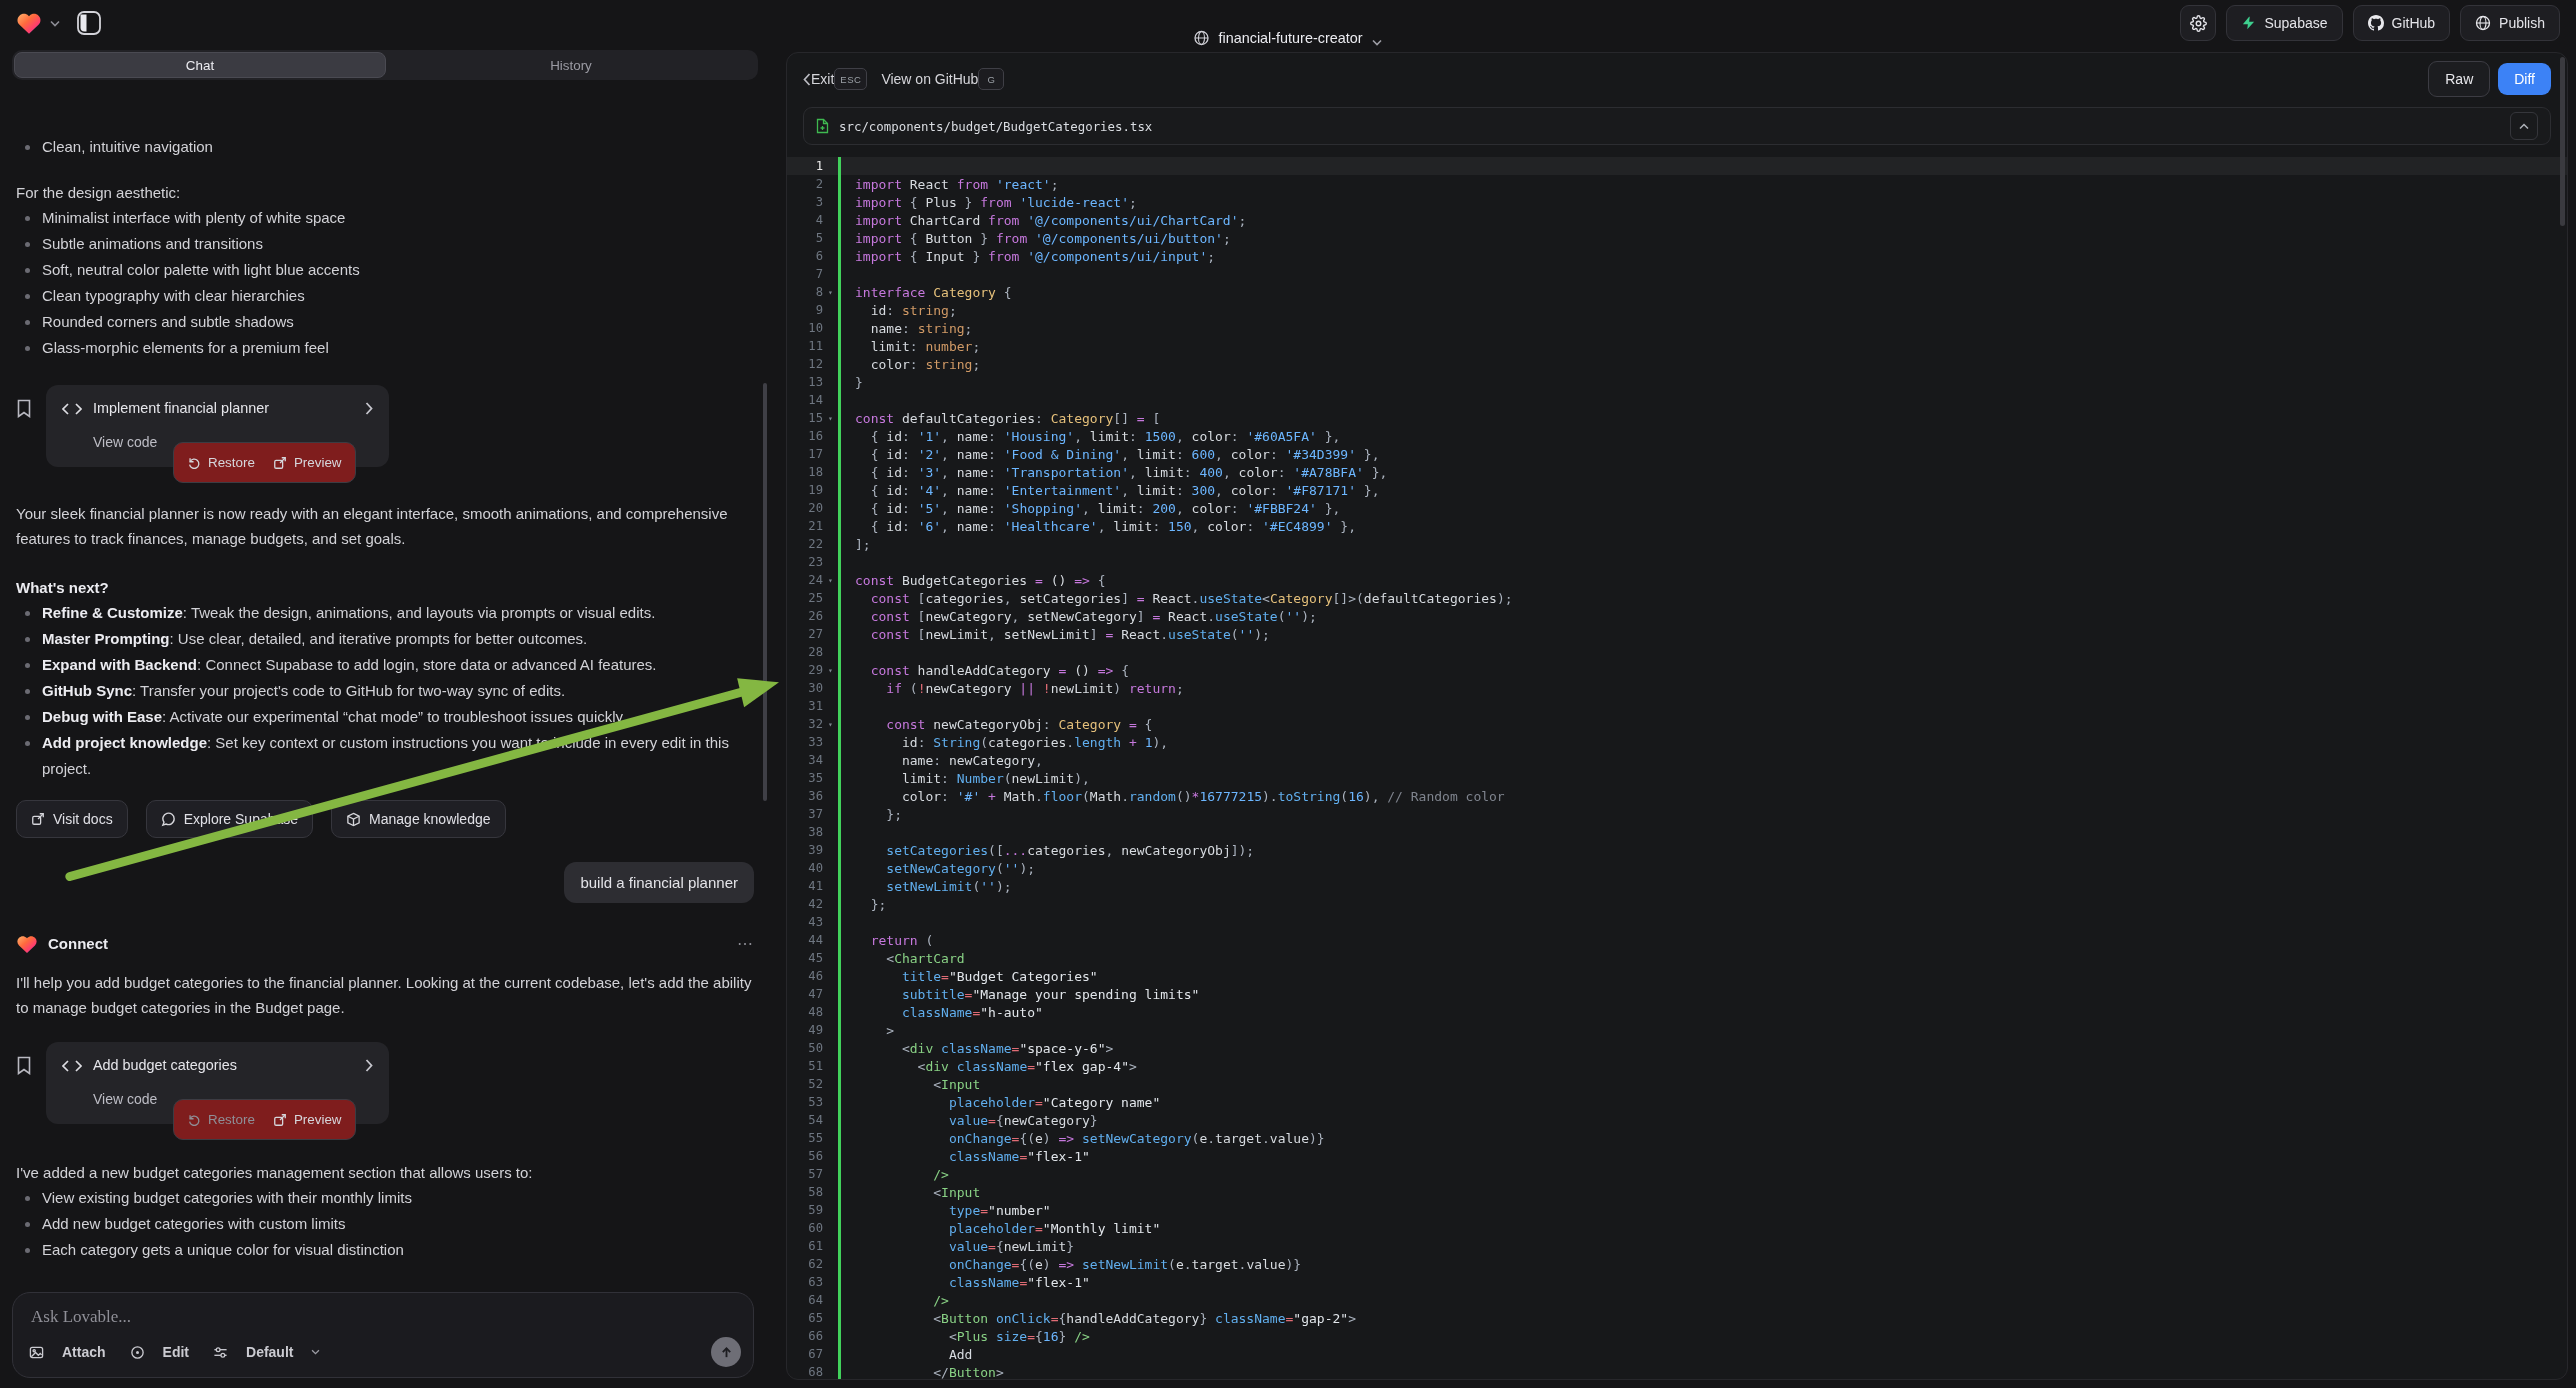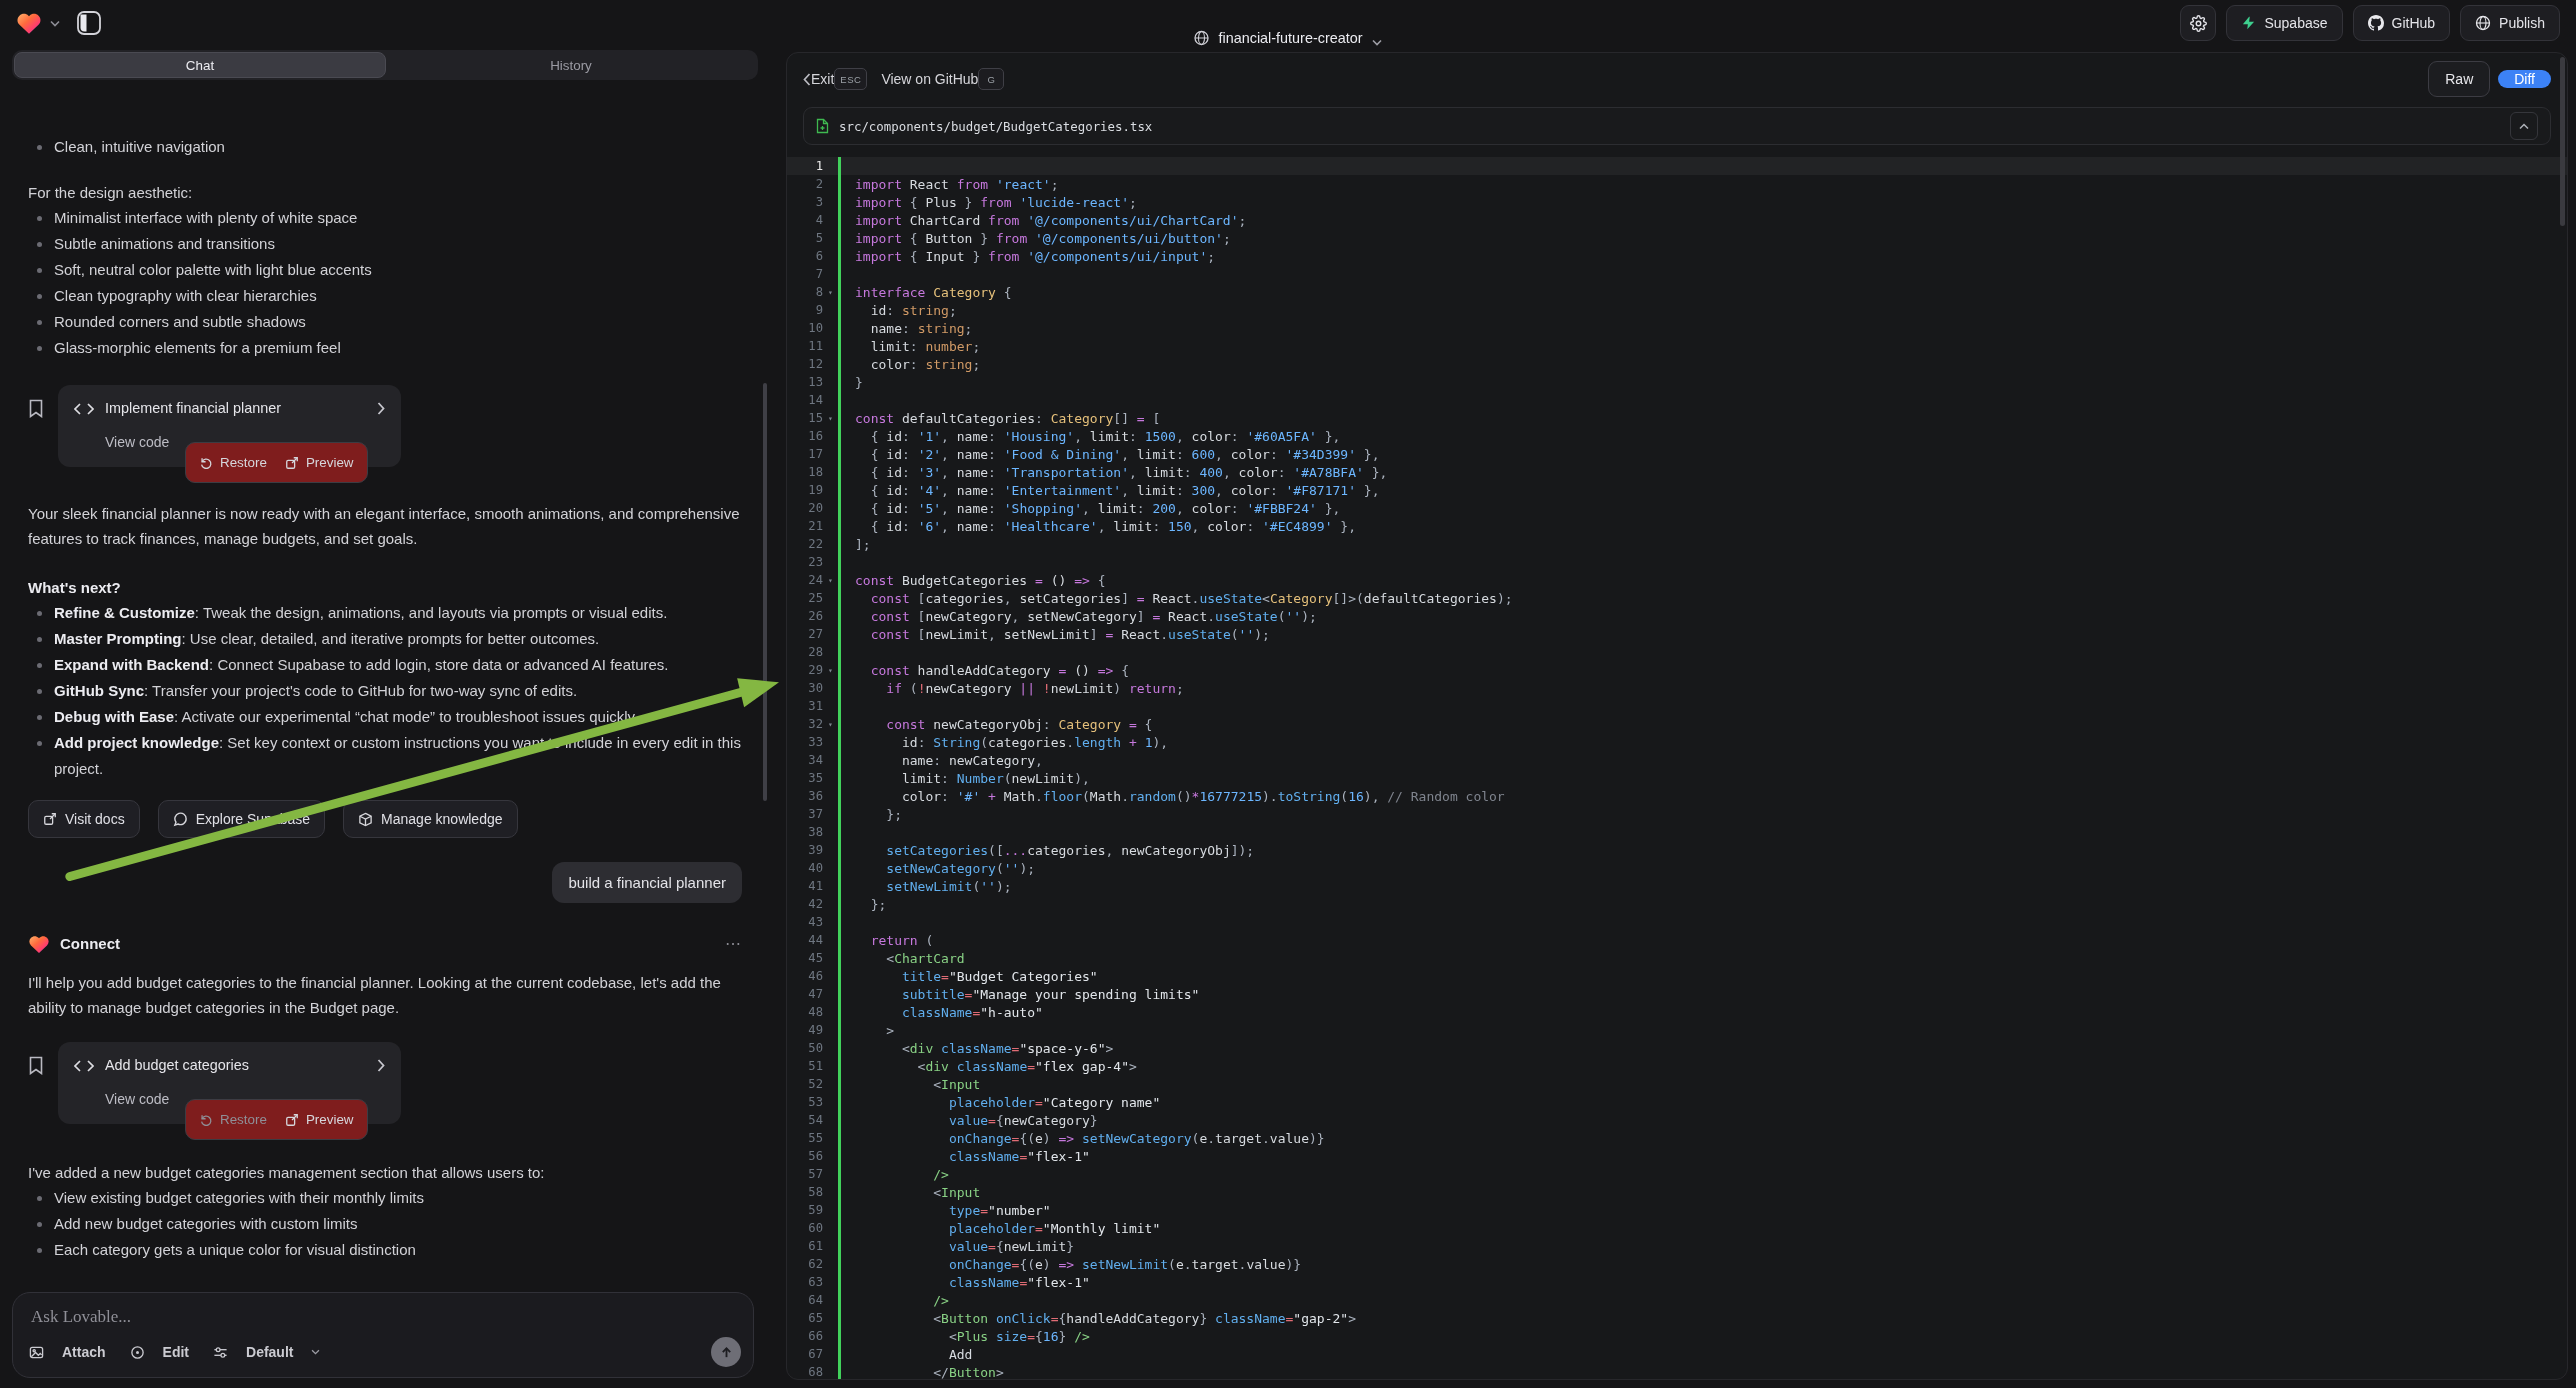--- a/index.html
+++ b/index.html
@@ -13,21 +13,21 @@
   .tb-right{margin-left:auto;display:flex;align-items:center;gap:10px;}
   .tb-btn{display:flex;align-items:center;gap:8px;height:34px;padding:0 14px;border:1px solid #333339;border-radius:9px;background:#1e1e22;color:#e4e4e9;font-size:14px;cursor:pointer;}
   .tb-iconbtn{width:34px;justify-content:center;padding:0;}
   .proj-name{font-size:14.4px;color:#ececf1;}
 
   
   .chat{position:absolute;top:46px;left:0;width:770px;bottom:0;}
   .tabbar{margin:4px 12px 0;height:30px;background:#222226;border-radius:10px;display:flex;padding:2px;box-sizing:border-box;}
   .tab{flex:1;display:flex;align-items:center;justify-content:center;font-size:13.4px;color:#9b9ba3;border-radius:8px;cursor:pointer;}
   .tab.active{background:#3b3b42;color:#ededf2;border:1px solid #4a4a52;}
-  .chat-scroll{position:absolute;top:86px;left:0;right:0;bottom:100px;padding:2px 28px 0;overflow:hidden;box-sizing:border-box;font-size:15px;line-height:25px;color:#d2d2d7;}
+  .chat-scroll{position:absolute;top:86px;left:0;right:0;bottom:100px;padding:2px 16px 0;overflow:hidden;box-sizing:border-box;font-size:15px;line-height:25px;color:#d2d2d7;}
   ul.blist{list-style:none;margin:0;padding:0;}
   ul.blist li{position:relative;padding-left:26px;line-height:26px;}
   ul.blist li::before{content:"";position:absolute;left:9px;top:11px;width:5px;height:5px;border-radius:50%;background:#6b6b73;}
   .para{margin:0;}
   .mt2{margin-top:2px;}  .mt14{margin-top:14px;} .mt12{margin-top:12px;}
   .mt16{margin-top:16px;} .mt18{margin-top:18px;} .mt20{margin-top:20px;}
   .mt22{margin-top:22px;} .mt24{margin-top:24px;}
   .mt28{margin-top:28px;} .mt34{margin-top:34px;} .mt36{margin-top:36px;}
   .bold-h{font-weight:bold;color:#ececf1;}
   .blist b{color:#ececf1;}
@@ -62,21 +62,21 @@
   
   .arrow-svg{position:absolute;left:0;top:0;pointer-events:none;z-index:60;}
 
   
   .editor{position:absolute;left:786px;top:52px;right:8px;bottom:8px;background:#17181a;border:1px solid #27272b;border-radius:12px;overflow:hidden;}
   .ed-head{display:flex;align-items:center;height:52px;padding:0 16px;gap:14px;}
   .ed-left{display:flex;align-items:center;font-size:14px;color:#d6d6db;}
   .kbd{display:inline-flex;align-items:center;justify-content:center;height:20px;min-width:14px;padding:0 5px;border:1px solid #3f3f46;border-radius:5px;background:#1c1c20;font-size:9.5px;letter-spacing:0.5px;color:#9ba0a6;}
   .ed-right{margin-left:auto;display:flex;align-items:center;gap:8px;}
   .btn-raw{height:34px;padding:0 16px;display:flex;align-items:center;border:1px solid #3c3c43;border-radius:9px;background:#1c1d20;color:#e8e8ec;font-size:14px;cursor:pointer;}
-  .btn-diff{height:18px;padding:0 16px;display:flex;align-items:center;border-radius:9px;background:#3c82f6;color:#fff;font-size:14px;cursor:pointer;}
+  .btn-diff{height:32px;padding:0 16px;display:flex;align-items:center;border-radius:9px;background:#3c82f6;color:#fff;font-size:14px;cursor:pointer;}
   .filebar{margin:2px 16px 0;height:38px;border:1px solid #2c2d31;border-radius:9px;background:#191a1c;display:flex;align-items:center;gap:10px;padding:0 12px;box-sizing:border-box;}
   .fpath{font-family:"DejaVu Sans Mono",monospace;font-size:12.4px;color:#dadde2;}
   .fb-collapse{margin-left:auto;width:26px;height:26px;border:1px solid #35363b;border-radius:6px;display:flex;align-items:center;justify-content:center;cursor:pointer;color:#aeb2b8;}
   .code{position:absolute;top:104px;left:0;right:0;bottom:0;overflow:hidden;font-family:"DejaVu Sans Mono",monospace;font-size:13px;}
   .code-line{display:flex;height:18px;align-items:center;white-space:pre;}
   .code-line.current{background:rgba(255,255,255,.05);}
   .code-line.current .ln{color:#e8e8e8;}
   .ln{width:36px;text-align:right;color:#6e7681;font-size:12.2px;flex:none;}
   .fold{width:15px;text-align:center;color:#7d8590;font-size:8px;flex:none;}
   .addbar{width:3px;align-self:stretch;background:#41d15b;flex:none;}

